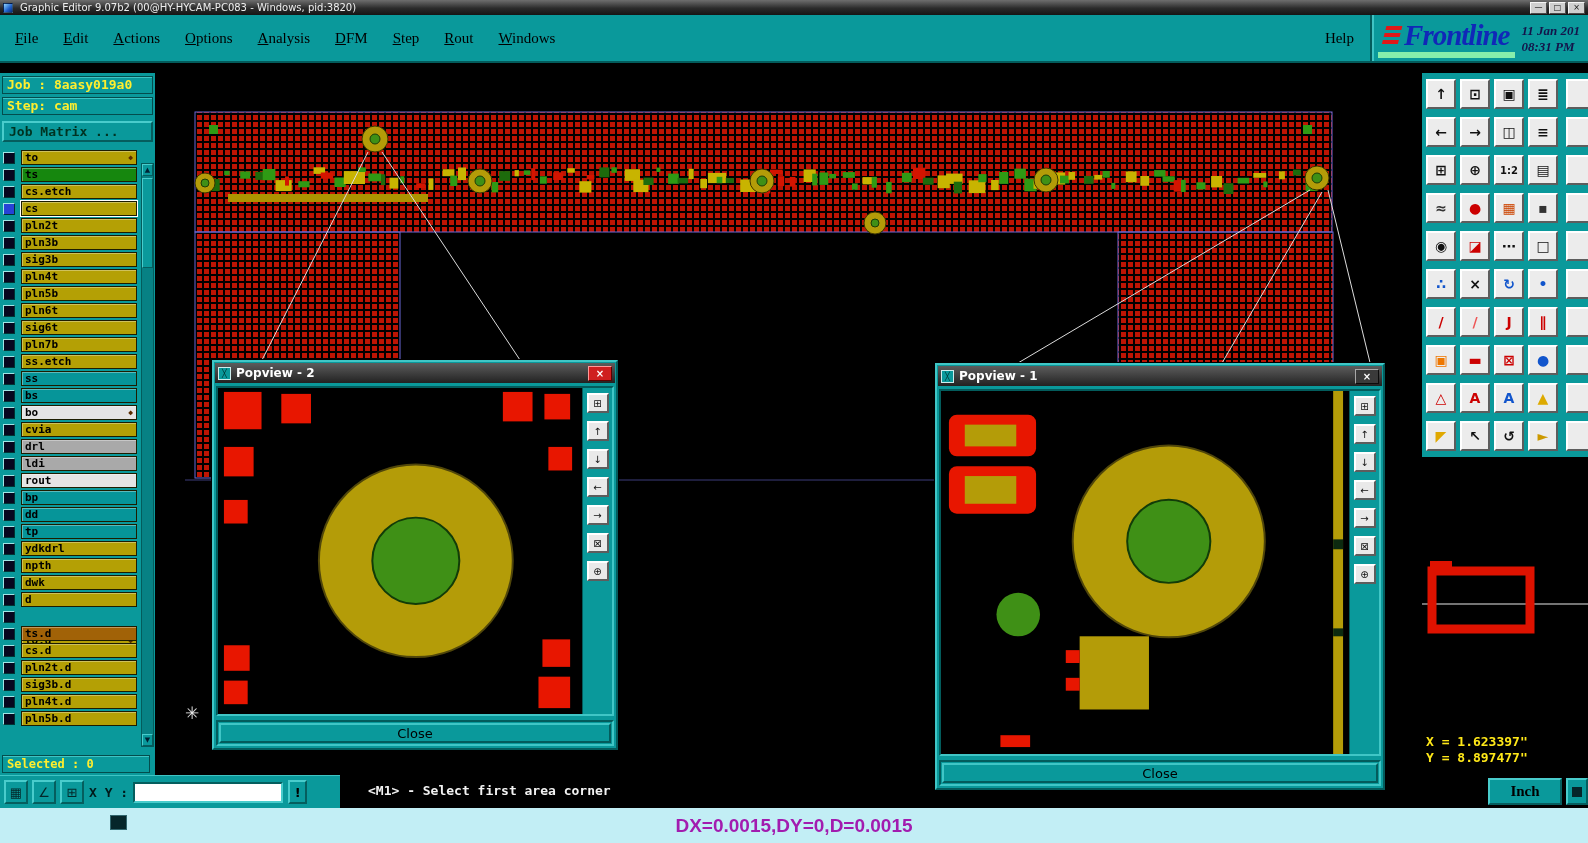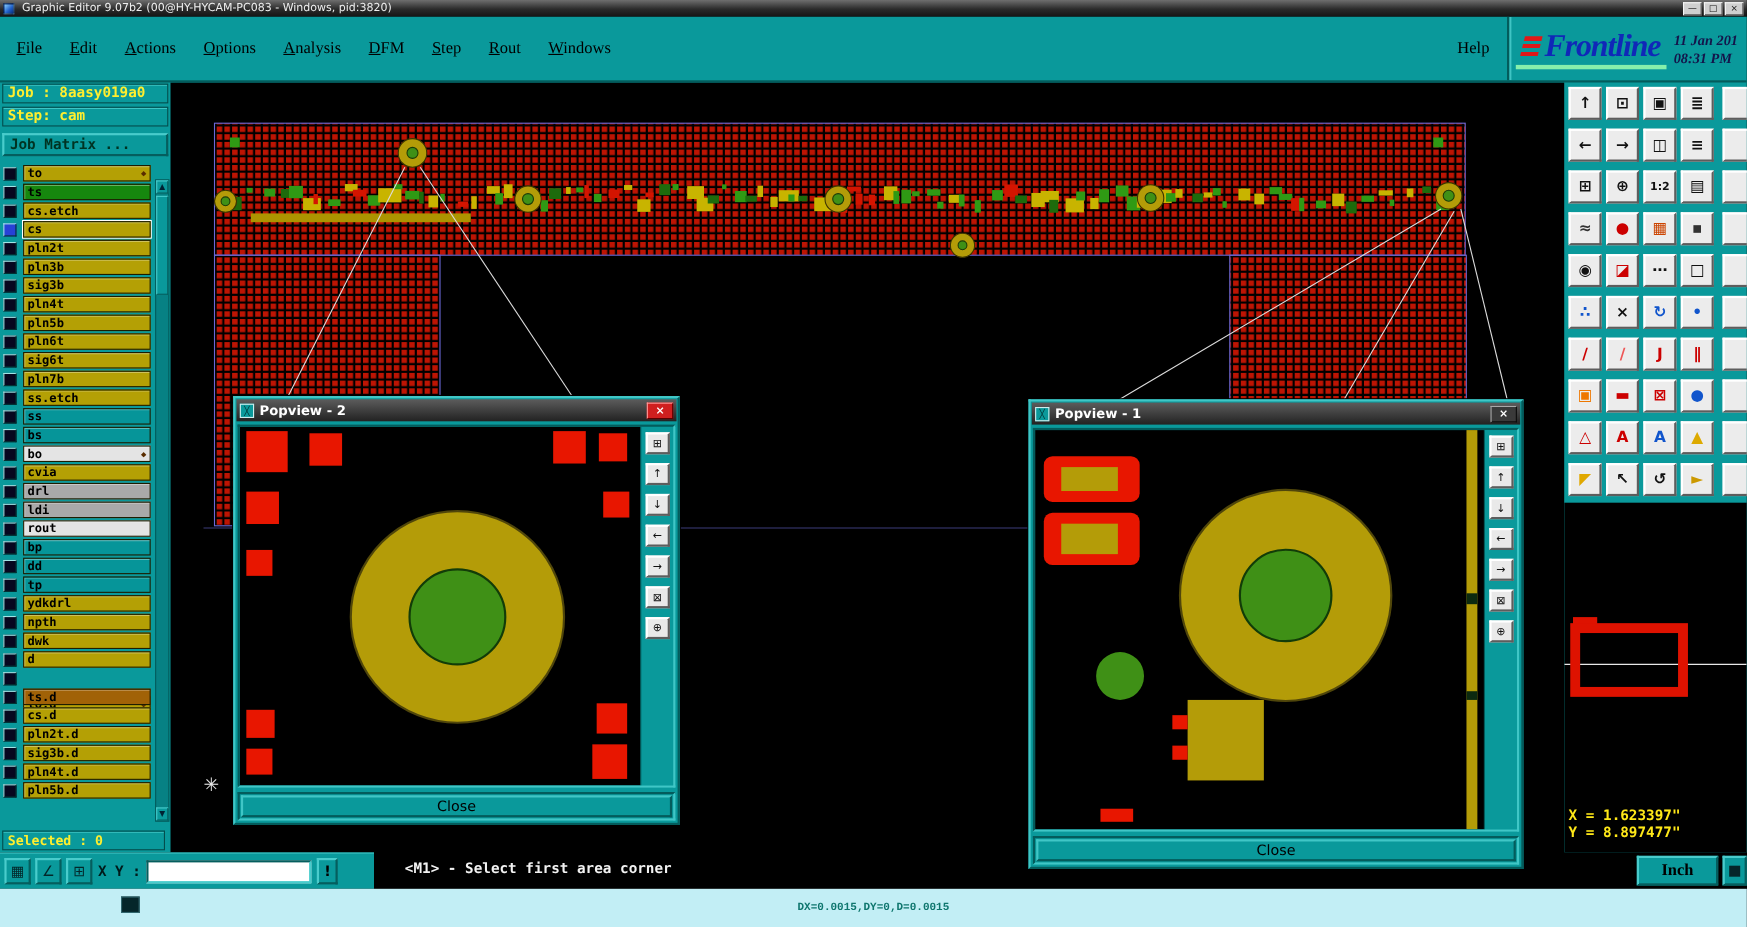--- a/index.html
+++ b/index.html
@@ -7,26 +7,26 @@
 body{position:relative;background:#000;font-family:"DejaVu Sans",sans-serif;overflow:hidden}
 
 
 #titlebar{position:absolute;left:0;top:0;right:0;height:15px;background:linear-gradient(180deg,#6e6e6e,#2b2b2b 55%,#151515);display:flex;align-items:center;gap:7px;padding:0 3px;z-index:40}
 #app-icon{width:10px;height:10px;background:linear-gradient(135deg,#8fd4ff,#1d5dc8 60%,#0a2f7a);border:1px solid #00000080;flex:none}
 #title-text{color:#efefef;font-size:10px;white-space:nowrap}
 #win-controls{margin-left:auto;display:flex}
 .win-btn{width:17px;height:12px;margin-left:2px;background:#cfcfcf;border:1px solid;border-color:#f5f5f5 #4a4a4a #4a4a4a #f5f5f5;color:#111;font-size:8px;line-height:9px;text-align:center}
 
 
-#menubar{position:absolute;left:0;top:15px;right:0;height:60px;background:#0a999b;border-bottom:2px solid #035c5c;display:flex;align-items:stretch;z-index:30}
+#menubar{position:absolute;left:0;top:15px;right:0;height:48px;background:#0a999b;border-bottom:2px solid #035c5c;display:flex;align-items:stretch;z-index:30}
 #menu-items{display:flex;align-items:center;gap:25px;padding-left:15px;font-family:"Liberation Serif",serif;font-size:15px;color:#000}
 .menu-item{white-space:nowrap}
 #menu-help{display:flex;align-items:center;margin-left:auto;padding:0 16px;font-family:"Liberation Serif",serif;font-size:15px;color:#000}
 #brand{display:flex;align-items:center;border-left:2px solid #035c5c;box-shadow:inset 2px 0 0 #3fc4c4;padding:0 6px}
-#frontline-logo{display:flex;align-items:center;gap:4px;padding:0 6px;border-bottom:4px solid #86efac}
+#frontline-logo{display:flex;align-items:center;gap:4px;padding:0 6px;border-bottom:6px solid #86efac}
 #logo-bars{width:16px;height:19px;background:repeating-linear-gradient(180deg,#e01818 0 4px,transparent 4px 7px);transform:skewX(-14deg)}
 #frontline-text{font-family:"Liberation Serif",serif;font-style:italic;font-weight:bold;font-size:29px;color:#1028b8;letter-spacing:-1px}
 #genesis-block{display:flex;flex-direction:column;align-items:flex-end;padding:0 8px}
 #genesis-title{font-family:"Liberation Serif",serif;font-weight:bold;font-size:23px;color:#101010;white-space:nowrap}
 #genesis-sub{font-family:"Liberation Serif",serif;font-style:italic;font-weight:bold;font-size:13px;color:#101010}
 #datetime-block{display:flex;flex-direction:column;align-items:flex-start;padding:2px 2px 0 6px;font-family:"Liberation Serif",serif;font-style:italic;font-weight:bold;font-size:13px;color:#14144a;white-space:nowrap}
 
 
 #left-panel{position:absolute;left:0;top:73px;width:155px;height:702px;background:#0a999b;z-index:10;overflow:hidden}
 .info-box{margin:3px 2px 0 2px;height:18px;border:1px solid #034d4d;box-shadow:inset 0 1px 0 #3fc4c4;color:#ffee2e;font-family:"DejaVu Sans Mono",monospace;font-weight:bold;font-size:13px;padding:0 4px;line-height:16px;white-space:nowrap}
@@ -63,21 +63,21 @@
 #xy-label{color:#001a1a;font-family:"DejaVu Sans Mono",monospace;font-weight:bold;font-size:13px}
 #xy-input{width:150px;height:21px;background:#fff;border:2px solid;border-color:#055e5e #49cccc #49cccc #055e5e;font-family:"DejaVu Sans Mono",monospace;font-size:12px;padding:0 3px}
 #bang-button{width:19px;height:24px;background:#0a999b;border:2px solid;border-color:#49cccc #055e5e #055e5e #49cccc;color:#000;font-weight:bold;font-size:13px;display:flex;align-items:center;justify-content:center}
 #prompt-text{position:absolute;left:368px;top:8px;color:#f2f2f2;font-family:"DejaVu Sans Mono",monospace;font-weight:bold;font-size:13px;white-space:nowrap}
 #units-button{position:absolute;left:1488px;top:3px;width:74px;height:27px;background:#0a999b;border:2px solid;border-color:#49cccc #055e5e #055e5e #49cccc;color:#000;font-family:"Liberation Serif",serif;font-weight:bold;font-size:15px;display:flex;align-items:center;justify-content:center}
 #units-partial{position:absolute;left:1566px;top:3px;width:22px;height:27px;background:#0a999b;border:2px solid;border-color:#49cccc #055e5e #055e5e #49cccc;display:flex;align-items:center;padding-left:4px}
 #units-partial span{width:10px;height:10px;background:#05262a;display:block}
 
 
 #bottombar{position:absolute;left:0;top:808px;right:0;height:35px;background:#c2eef5;z-index:10;display:flex;align-items:center;justify-content:center}
-#bottom-readout{color:#0f766e;font-family:Liberation Mono, monospace;font-weight:bold;font-size:10px}
+#bottom-readout{color:#a21caf;font-family:Liberation Sans, sans-serif;font-weight:bold;font-size:19px}
 #bottom-swatch{position:absolute;left:110px;top:7px;width:17px;height:15px;background:#05262a;border:1px solid #30666e}
 
 
 .popview{position:absolute;background:#0a999b;border:2px solid;border-color:#40c6c6 #035c5c #035c5c #40c6c6;box-shadow:0 0 0 1px #000;display:flex;flex-direction:column;z-index:50}
 #popview-2{left:212px;top:360px;width:406px;height:390px}
 #popview-1{left:935px;top:363px;width:450px;height:427px}
 .pv-title{height:20px;margin:1px;background:linear-gradient(180deg,#5c5c5c,#222);display:flex;align-items:center;gap:5px;padding:0 3px}
 .pv-icon{width:13px;height:13px;background:#0a999b;border:1px solid #cdeeee;color:#033;font-size:8px;line-height:11px;text-align:center;flex:none}
 .pv-title-text{color:#fff;font-size:12px;font-weight:bold}
 .pv-close{margin-left:auto;width:24px;height:15px;display:flex;align-items:center;justify-content:center;font-size:10px;font-weight:bold;color:#fff}

